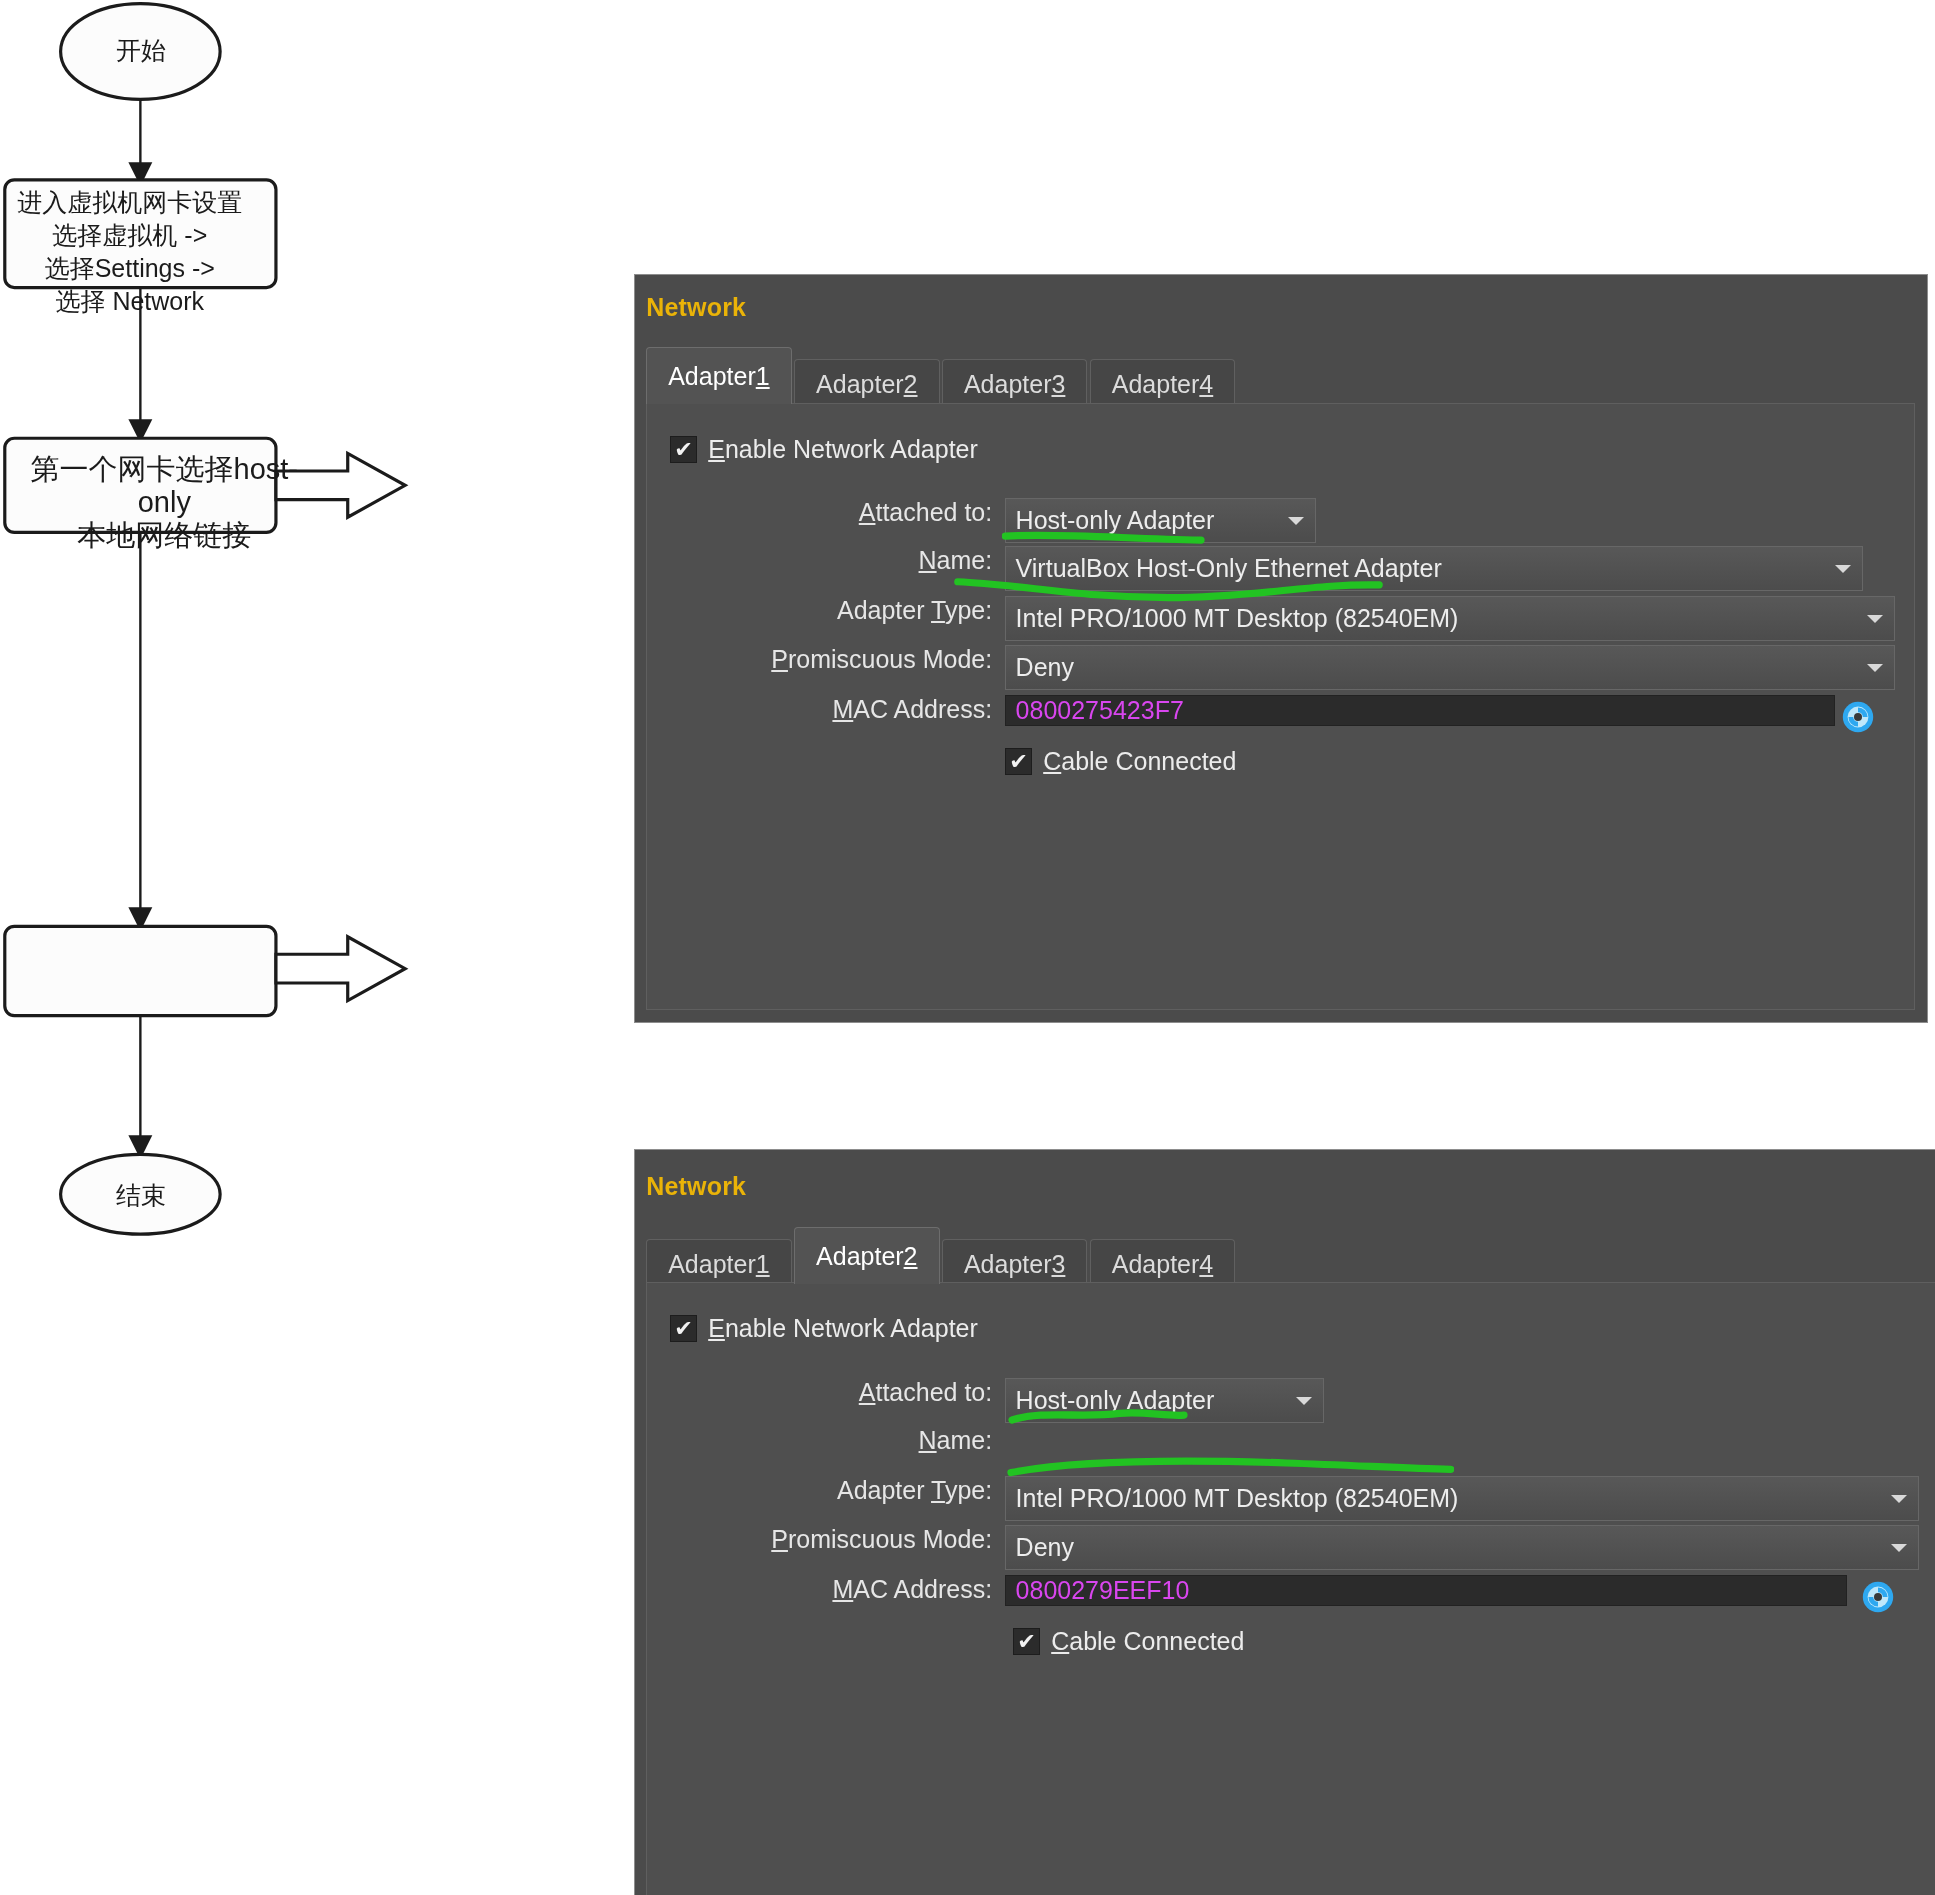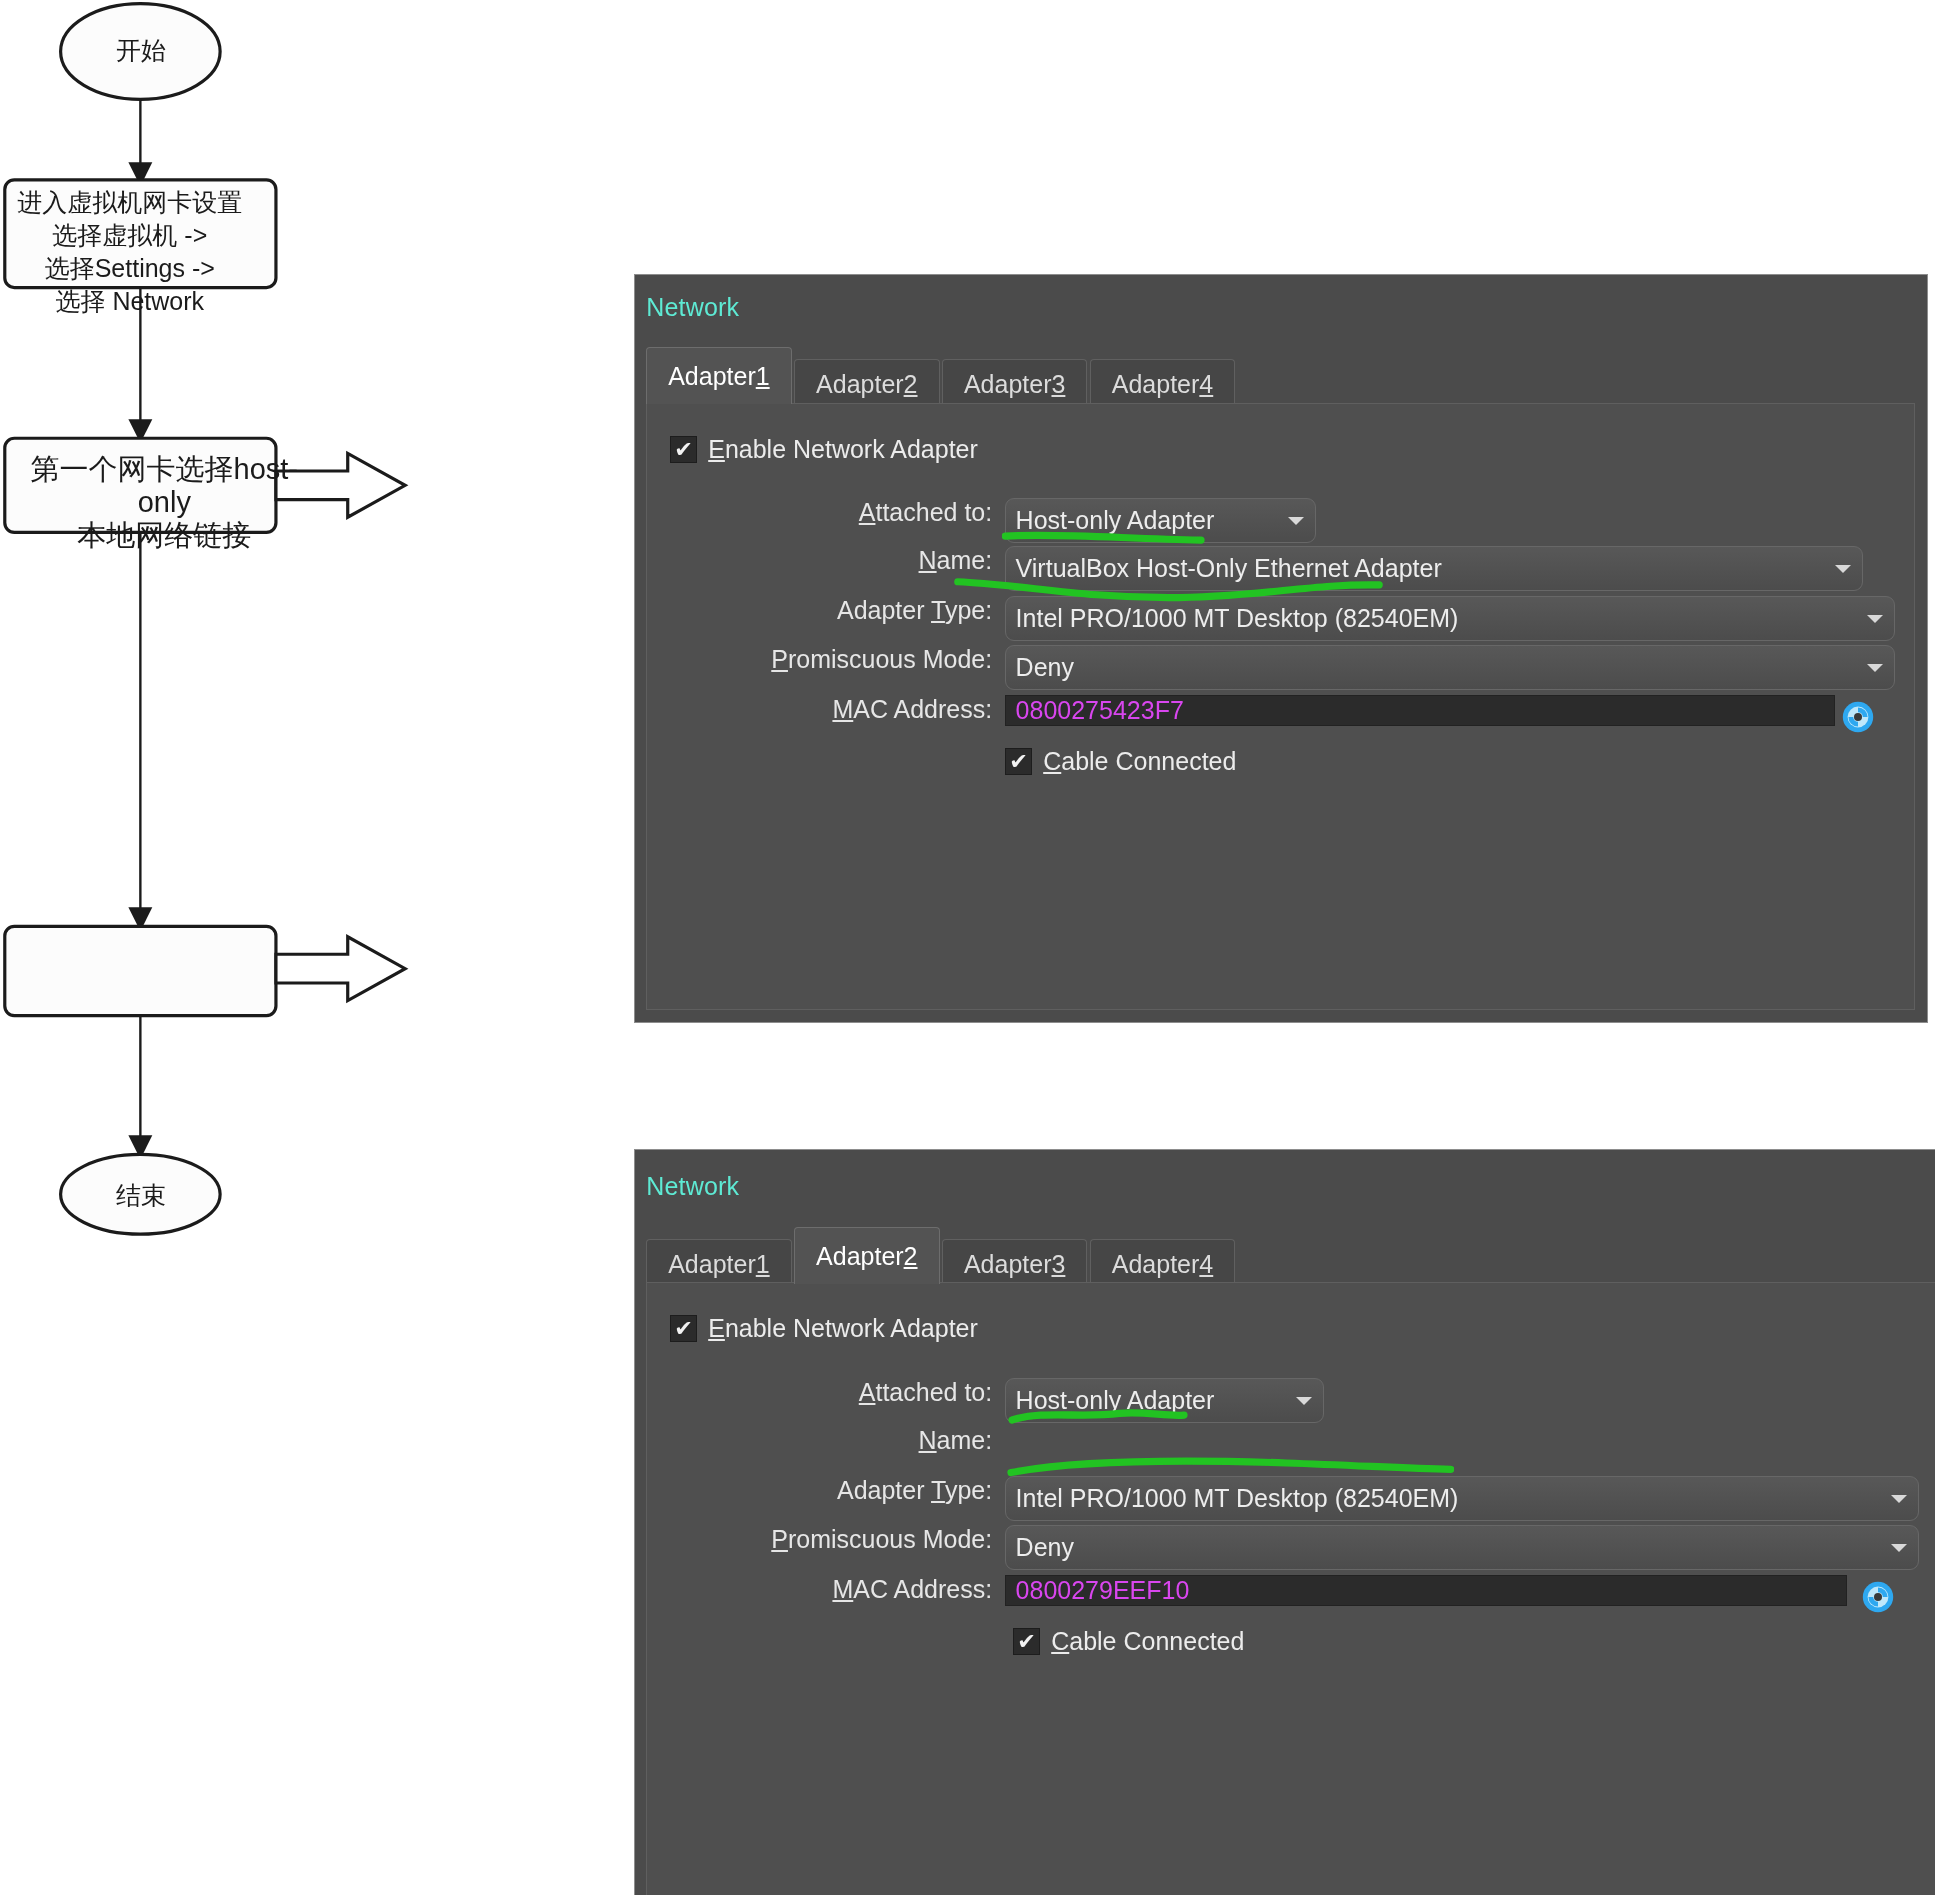--- a/index.html
+++ b/index.html
@@ -34,23 +34,23 @@
     position: absolute;
     background: #4b4b4b;
     border: 1.6px solid #8d8d8d;
     color: #e8e8e8;
     font-size: 25px;
     overflow: hidden;
   }
   .vbox-title {
     position: absolute;
     left: 11.2px;
-    font-weight: normal;
-    font-size: 25px;
-    color: #5eead4;
+    font-weight: bold;
+    font-size: 25px;
+    color: #eab308;
     letter-spacing: 0.2px;
   }
   .tabstrip {
     position: absolute;
     display: flex;
     align-items: flex-end;
     height: 57px;
   }
   .tab {
     height: 49px;
@@ -106,21 +106,21 @@
     padding-right: 12.8px;
     white-space: nowrap;
   }
   .field-label u { text-decoration: underline; text-underline-offset: 2.4px; }
 
   .combo {
     position: relative;
     height: 45px;
     background: linear-gradient(180deg,#585858 0%,#4c4c4c 100%);
     border: 0.8px solid #676767;
-    border-radius: 9px;
+    border-radius: 0;
     display: flex;
     align-items: center;
     padding: 0 37px 0 9.6px;
     color: #ededed;
     font-size: 25px;
     white-space: nowrap;
     overflow: hidden;
   }
   .combo-arrow {
     position: absolute;

